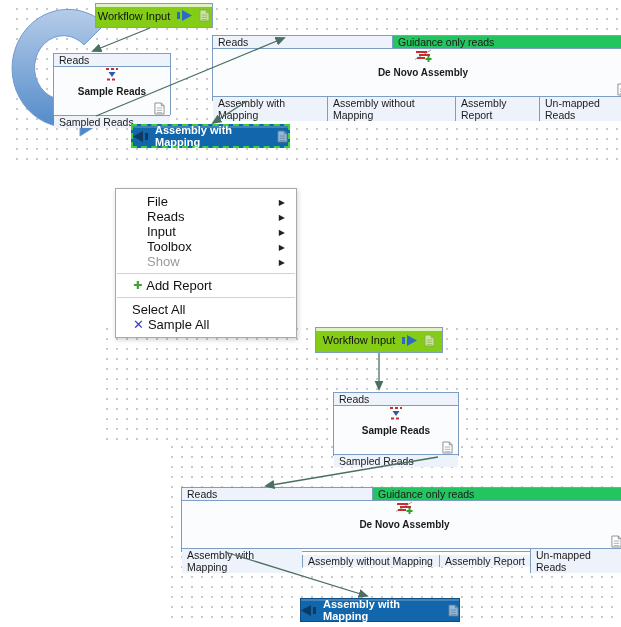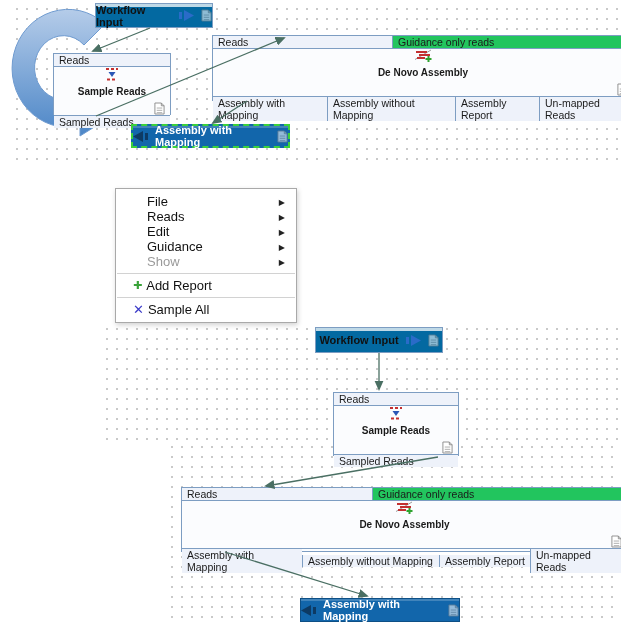--- a/index.html
+++ b/index.html
@@ -8,23 +8,23 @@
   
   .dots{position:absolute;background-image:radial-gradient(circle,#c9c9c9 1px,rgba(0,0,0,0) 1.2px);
         background-size:10px 10px;background-position:2px 2px;}
   
   #connectors{position:absolute;left:0;top:0;pointer-events:none;z-index:30;}
   
   #big-arrow{position:absolute;left:0;top:315;width:135px;height:140px;z-index:5;}
   
   .node{position:absolute;box-sizing:border-box;z-index:10;}
   .wf-input{display:flex;align-items:center;justify-content:center;gap:7px;
-            background:#0369a1;border:1px solid #7d9dc2;
+            background:#84cc16;border:1px solid #7d9dc2;
             box-shadow:inset 0 3px 0 rgba(255,255,255,.75);
-            font-size:11px;font-weight:bold;color:#111;}
+            font-size:11px;font-weight:normal;color:#111;}
   .proc{display:flex;flex-direction:column;border:1px solid #7d9dc2;background:#fbfdff;margin-left:16px;}
   .prow{flex:1;display:flex;align-items:center;padding:0 5px;font-size:10.5px;color:#1a1a1a;
         background:#eef2fa;}
   .prow + .prow{border-top:1px solid #7d9dc2;}
   .name-row{background:#fbfcfe;font-size:10px;font-weight:bold;gap:5px;flex-direction:column;}
   .name-row .doc{margin-left:auto;}
   .cellrow{display:flex;padding:0;}
   .cell{display:flex;align-items:center;padding:0 5px;font-size:10.5px;color:#1a1a1a;
         background:#eef2fa;box-sizing:border-box;}
   .cell + .cell{border-left:1px solid #7d9dc2;}
@@ -174,37 +174,40 @@
 <div id="menu">
   <div class="mi">
     <span>File</span>
     <span class="arrow">▶</span>
   </div>
   <div class="mi">
     <span>Reads</span>
     <span class="arrow">▶</span>
   </div>
   <div class="mi">
-    <span>Edit</span>
+    <span>Input</span>
     <span class="arrow">▶</span>
   </div>
   <div class="mi">
-    <span>Guidance</span>
+    <span>Toolbox</span>
     <span class="arrow">▶</span>
   </div>
   <div class="mi dis">
     <span>Show</span>
     <span class="arrow">▶</span>
   </div>
   <div class="sep"></div>
   <div class="mi with-icon">
     <span class="plus">✚</span>
     <span>Add Report</span>
   </div>
   <div class="sep"></div>
+  <div class="mi p16">
+    <span>Select All</span>
+  </div>
   <div class="mi with-icon">
     <span class="xmark">✕</span>
     <span>Sample All</span>
   </div>
 </div>
 
 <svg id="big-arrow" viewBox="0 0 135 140">
   <defs>
     <linearGradient id="bg-grad" x1="0" y1="0" x2="0" y2="1">
       <stop offset="0" stop-color="#b5cce9"></stop>

